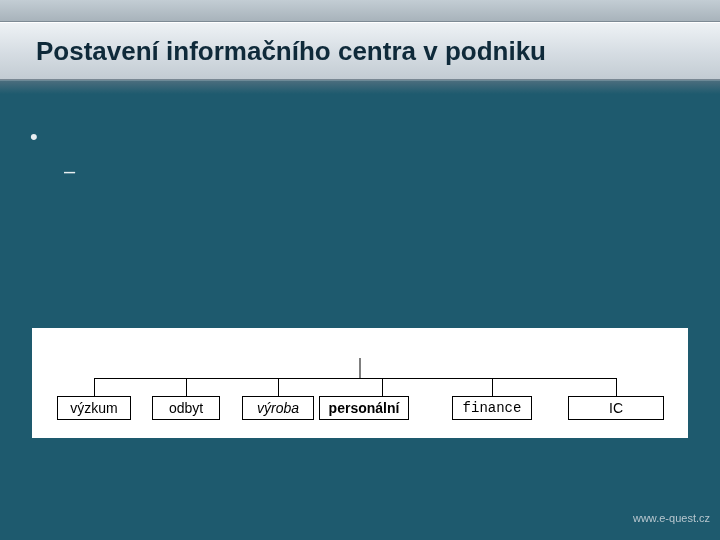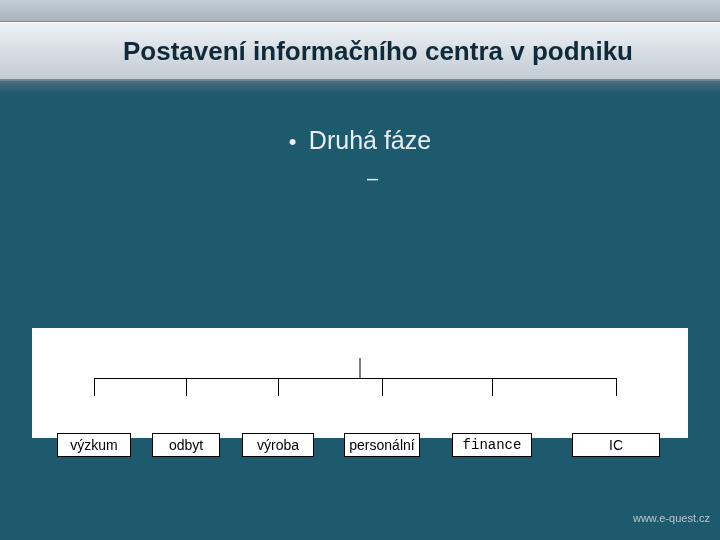--- a/index.html
+++ b/index.html
@@ -1,15 +1,15 @@
 <!DOCTYPE html>
 <html><head>
 <meta charset="utf-8">
 <style>
-  * { box-sizing: border-box; margin: 0; padding: 0; justify-content: center; }
+  * { box-sizing: border-box; margin: 0; padding: 0; }
   html, body { width: 720px; height: 540px; overflow: hidden; }
   body {
     font-family: Arial, Helvetica, sans-serif;
     background: #1e5a6e;
     position: relative;
   }
   .top-bar {
     height: 22px;
     background: linear-gradient(#c3cdd4, #a8b3bb);
     border-bottom: 1px solid #7d8a94;
@@ -106,21 +106,20 @@
   .leaf {
     position: absolute;
     top: 68px;
     border: 1px solid #000;
     font-size: 14px;
     color: #000;
     background: #fff;
     text-align: center;
     padding: 3px 0;
     transform: translateX(-50%);
-    margin-top: 37px;
   }
   .footer {
     position: absolute;
     right: 10px;
     bottom: 16px;
     font-size: 11px;
     color: #b8c7cf;
   }
 </style>
 </head>
@@ -130,39 +129,38 @@
 
 <div class="title-bar">
   <h1>Postavení informačního centra v podniku</h1>
 </div>
 
 <div class="divider-bar"></div>
 
 <div class="content">
   <div class="bullet-line">
     <span class="bullet-dot">•</span>
-    <span class="bullet-text">Druhá fáze</span>
   </div>
   <div class="sub-line">
     <span class="sub-dash">–</span>
   </div>
 </div>
 
 <div class="diagram-panel">
   <div class="trunk"></div>
   <div id="org-dynamic">
       <div class="hbar" style="left: 62px; width: 522px;"></div>
       <div class="drop" style="left: 62px;"></div>
       <div class="leaf" style="left: 62px; width: 74px;">výzkum</div>
       <div class="drop" style="left: 154px;"></div>
       <div class="leaf" style="left: 154px; width: 68px;">odbyt</div>
       <div class="drop" style="left: 246px;"></div>
-      <div class="leaf" style="left: 246px; width: 72px;">výroba</div>
+      <div class="leaf" style="left: 246px; width: 72px; font-style: italic;">výroba</div>
       <div class="drop" style="left: 350px;"></div>
-      <div class="leaf" style="left: 350px; width: 76px;">personální</div>
+      <div class="leaf" style="left: 332px; width: 90px; font-weight: bold;">personální</div>
       <div class="drop" style="left: 460px;"></div>
       <div class="leaf" style="left: 460px; width: 80px; font-family: Liberation Mono, monospace;">finance</div>
       <div class="drop" style="left: 584px;"></div>
-      <div class="leaf" style="left: 584px; width: 88px;">IC</div>
+      <div class="leaf" style="left: 584px; width: 96px;">IC</div>
     </div>
 </div>
 
 <div class="footer">www.e-quest.cz</div>
 
 </body></html>

